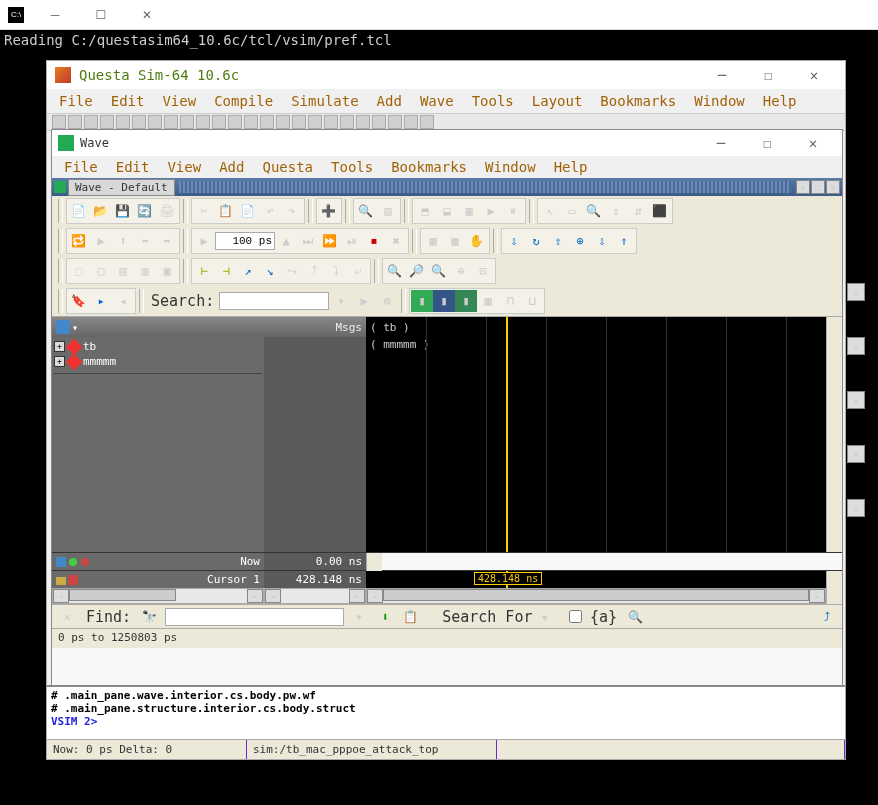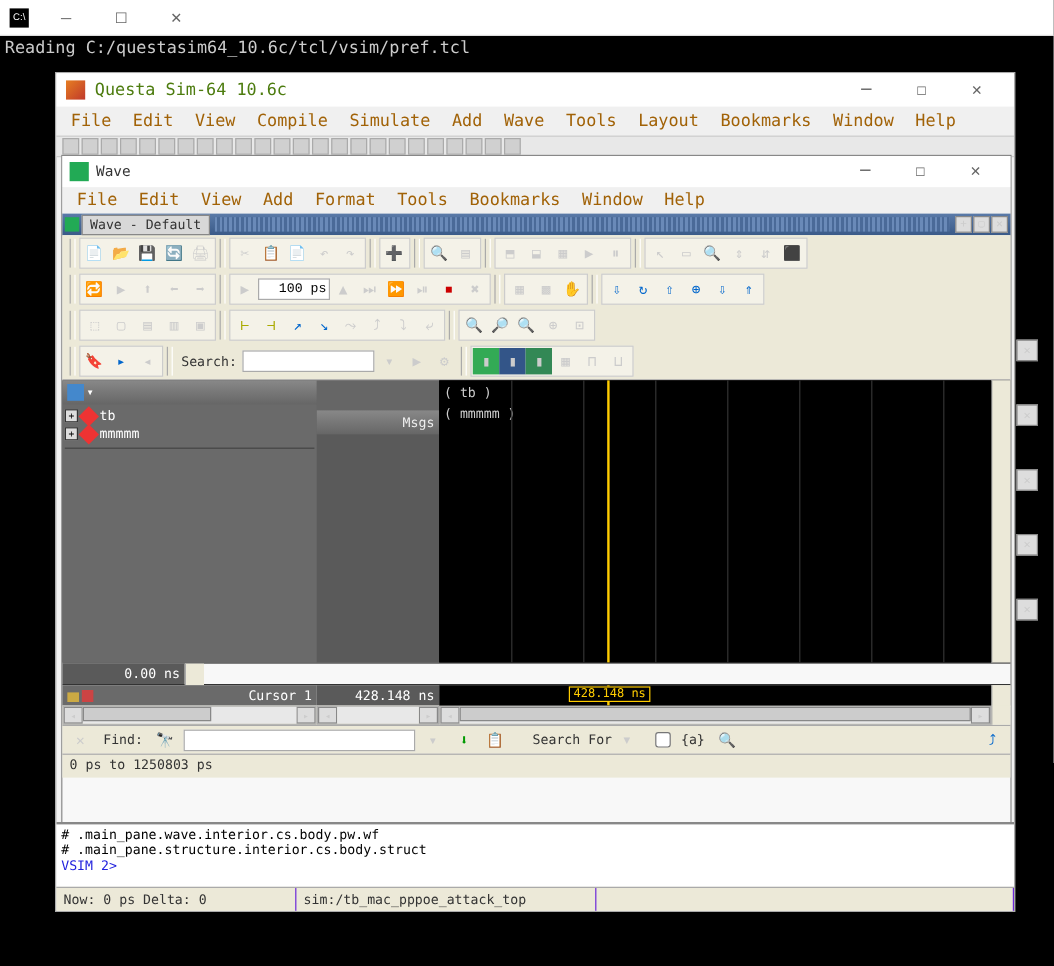--- a/index.html
+++ b/index.html
@@ -28,32 +28,32 @@
 .wave-tab-bar { height: 18px; background: linear-gradient(#5a7aa8, #3a5a88); display: flex; align-items: center; padding: 0 2px; }
 .wave-tab-label { background: #d8d8d8; padding: 1px 6px; font-size: 11px; color: #333; border: 1px solid #888; }
 .wave-tab-stripe { flex: 1; height: 12px; background: repeating-linear-gradient(90deg, #6a8ab8 0, #6a8ab8 2px, #4a6a98 2px, #4a6a98 4px); margin: 0 4px; }
 .wave-tab-btn { width: 14px; height: 14px; background: #ddd; border: 1px solid #888; display: flex; align-items: center; justify-content: center; font-size: 9px; margin-left: 1px; cursor: pointer; }
 .wave-toolbars { background: #ece9d8; border-bottom: 1px solid #aaa; }
 .tb-row { height: 30px; display: flex; align-items: center; padding: 2px 4px; gap: 1px; flex-wrap: nowrap; overflow: hidden; }
 .tb-sep { width: 5px; height: 24px; border-left: 1px solid #aaa; border-right: 1px solid #fff; margin: 0 2px; }
 .tb-btn { width: 22px; height: 22px; border: 1px solid transparent; display: flex; align-items: center; justify-content: center; cursor: pointer; font-size: 12px; }
 .tb-group { display: flex; align-items: center; border: 1px solid #ccc; padding: 1px; background: #f4f2e8; }
 .tb-input { width: 60px; height: 18px; border: 1px solid #aaa; font-size: 11px; padding: 0 2px; text-align: right; background: #fff; font-family: Liberation Mono, monospace; }
-.tb-label { font-size: 11px; color: #333; padding: 0 4px; }
+.tb-label { font-size: 15px; color: #333; padding: 0 4px; }
 .search-box { width: 110px; height: 18px; border: 1px solid #aaa; background: #fff; }
 .wave-main { display: flex; height: 235px; background: #666; }
 .signal-panel { width: 212px; background: #666; display: flex; flex-direction: column; }
 .signal-header { height: 20px; background: linear-gradient(#888, #666); display: flex; align-items: center; padding: 0 4px; }
 .signal-header-icon { width: 14px; height: 14px; background: #48c; margin-right: 2px; }
 .signal-tree { flex: 1; background: #6a6a6a; color: #fff; font-size: 11px; padding: 2px; }
 .tree-row { display: flex; align-items: center; height: 15px; gap: 3px; }
 .tree-expand { width: 11px; height: 11px; background: #ddd; border: 1px solid #333; display: flex; align-items: center; justify-content: center; font-size: 8px; color: #000; cursor: pointer; }
 .tree-diamond { width: 12px; height: 12px; background: #e33; transform: rotate(45deg); }
 .msgs-panel { width: 102px; background: #666; display: flex; flex-direction: column; }
-.msgs-header { height: 20px; background: linear-gradient(#888, #666); color: #eee; font-size: 11px; display: flex; align-items: center; justify-content: flex-end; padding: 0 4px; margin-top: 25px; }
+.msgs-header { height: 20px; background: linear-gradient(#888, #666); color: #eee; font-size: 11px; display: flex; align-items: center; justify-content: flex-end; padding: 0 4px; }
 .msgs-body { flex: 1; background: #5a5a5a; }
 .waveform-panel { flex: 1; background: #000; position: relative; display: flex; flex-direction: column; }
 .wave-area { flex: 1; position: relative; background: #000; }
 .vline { position: absolute; top: 0; bottom: 0; width: 1px; background: #333; }
 .cursor-line { position: absolute; top: 0; bottom: 0; width: 2px; background: #fc0; }
 .wave-text { color: #ccc; font-size: 11px; font-family: monospace; padding: 4px; }
 .time-row { height: 18px; display: flex; border-top: 1px solid #333; }
 .time-label-panel { width: 212px; background: #6a6a6a; display: flex; align-items: center; padding: 0 4px; gap: 4px; }
 .time-label-text { color: #fff; font-size: 11px; flex: 1; text-align: right; }
 .time-val-panel { width: 102px; background: #5a5a5a; color: #fff; font-size: 11px; display: flex; align-items: center; justify-content: flex-end; padding: 0 4px; }
@@ -64,21 +64,21 @@
 .sb-left { width: 212px; background: #ece9d8; border: 1px solid #aaa; }
 .sb-mid { width: 102px; background: #ece9d8; border: 1px solid #aaa; }
 .sb-right { flex: 1; display: flex; background: #ece9d8; border: 1px solid #aaa; }
 .sb-btn { width: 16px; height: 14px; background: #ddd; border: 1px solid #888; cursor: pointer; font-size: 8px; display: flex; align-items: center; justify-content: center; }
 .sb-track { flex: 1; background: #e8e8e8; position: relative; }
 .sb-thumb { position: absolute; height: 12px; background: #ccc; border: 1px solid #888; top: 0; }
 .find-bar { height: 24px; background: #ece9d8; border-top: 1px solid #aaa; display: flex; align-items: center; padding: 0 4px; gap: 4px; }
 .find-input { flex: 1; max-width: 380px; height: 18px; border: 1px solid #aaa; background: #fff; }
 .status-range { height: 20px; background: #ece9d8; border-top: 1px solid #aaa; padding: 2px 6px; font-size: 11px; color: #333; }
 .transcript { height: 54px; background: #fff; border-top: 2px solid #888; font-family: monospace; font-size: 11px; padding: 2px 4px; overflow: hidden; color: #000; }
-.transcript-line { white-space: nowrap; }
+.transcript-line { white-space: nowrap; font-weight: bold; }
 .vsim-prompt { color: #22d; }
 .status-bar { height: 20px; background: #ece9d8; border-top: 1px solid #aaa; display: flex; align-items: center; font-size: 11px; color: #333; }
 .status-cell { padding: 0 6px; border-right: 1px solid #6d28d9; height: 100%; display: flex; align-items: center; }
 .vscroll { width: 16px; background: #ece9d8; border-left: 1px solid #aaa; }
 .side-buttons { position: absolute; right: -20px; top: 222px; display: flex; flex-direction: column; gap: 36px; }
 .side-btn { width: 18px; height: 18px; background: #ddd; border: 1px solid #888; font-size: 10px; display: flex; align-items: center; justify-content: center; cursor: pointer; }
 .now-icons { display: flex; gap: 2px; align-items: center; }
 .mini-icon { width: 10px; height: 10px; }
 </style>
 </head>
@@ -157,21 +157,21 @@
             <div class="win-btn">─</div>
             <div class="win-btn">☐</div>
             <div class="win-btn">✕</div>
           </div>
         </div>
         <div class="wave-menu">
           <span class="menu-item">File</span>
           <span class="menu-item">Edit</span>
           <span class="menu-item">View</span>
           <span class="menu-item">Add</span>
-          <span class="menu-item">Format</span>
+          <span class="menu-item">Questa</span>
           <span class="menu-item">Tools</span>
           <span class="menu-item">Bookmarks</span>
           <span class="menu-item">Window</span>
           <span class="menu-item">Help</span>
         </div>
         <div class="wave-tab-bar">
           <span style="width:12px;height:12px;background:#2a5;margin-right:2px"></span>
           <span class="wave-tab-label">Wave - Default</span>
           <div class="wave-tab-stripe"></div>
           <div class="wave-tab-btn">+</div>
@@ -349,20 +349,34 @@
               <div class="vline" style="left:420px"></div>
               <div class="cursor-line" style="left:140px"></div>
               <div class="wave-text">( tb )</div>
               <div class="wave-text" style="margin-top:-4px">( mmmmm )</div>
             </div>
           </div>
           <div class="vscroll"></div>
         </div>
 
         <div class="time-row">
+          <div class="time-label-panel">
+            <div class="now-icons">
+              <svg class="mini-icon">
+                  <rect width="10" height="10" fill="#48c"></rect>
+                </svg>
+              <svg class="mini-icon">
+                  <circle cx="5" cy="5" r="4" fill="#4c4"></circle>
+                </svg>
+              <svg class="mini-icon">
+                  <circle cx="5" cy="5" r="4" fill="#c44"></circle>
+                </svg>
+            </div>
+            <span class="time-label-text">Now</span>
+          </div>
           <div class="time-val-panel">0.00 ns</div>
           <div class="vscroll" style="height:18px"></div>
         </div>
         <div class="time-row">
           <div class="time-label-panel">
             <div class="now-icons">
               <svg class="mini-icon">
                   <rect width="10" height="8" y="2" fill="#ca4"></rect>
                 </svg>
               <svg class="mini-icon">

